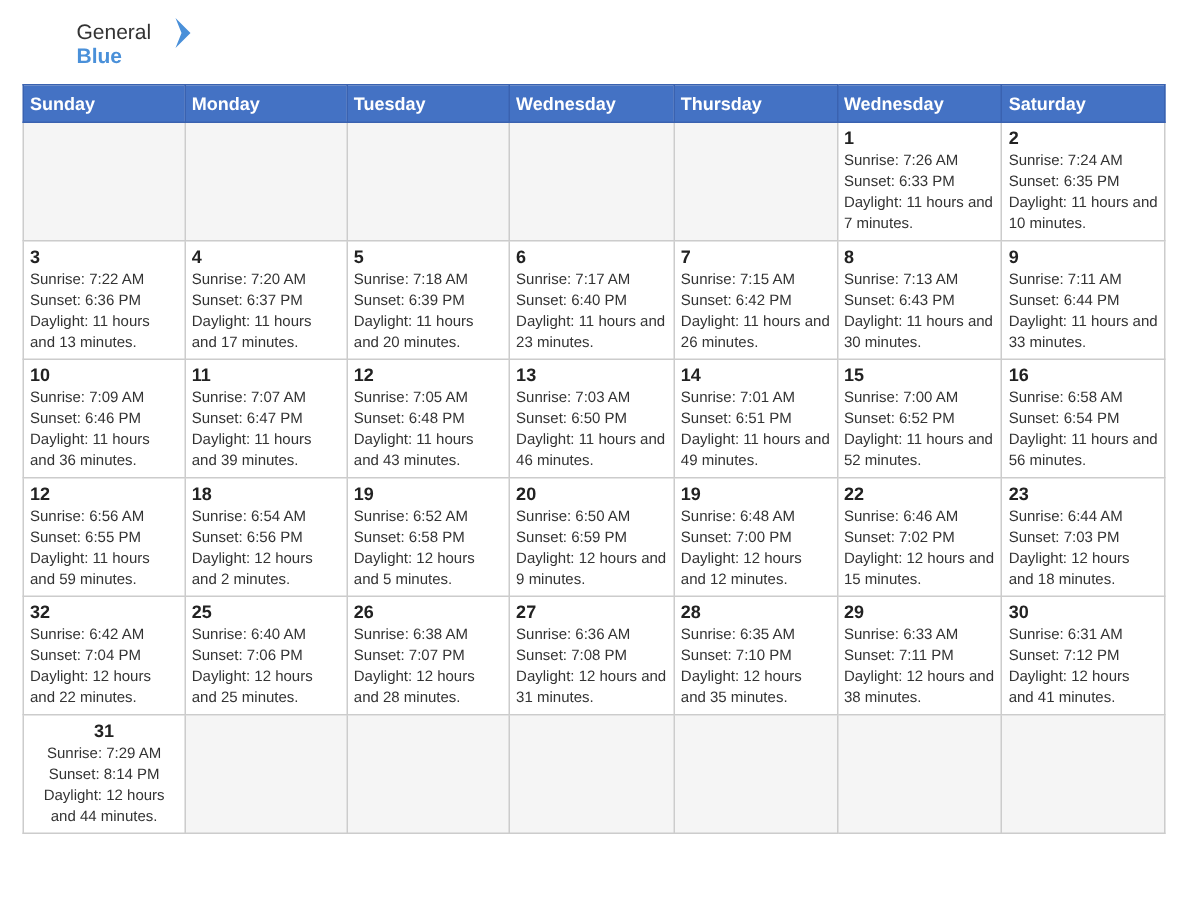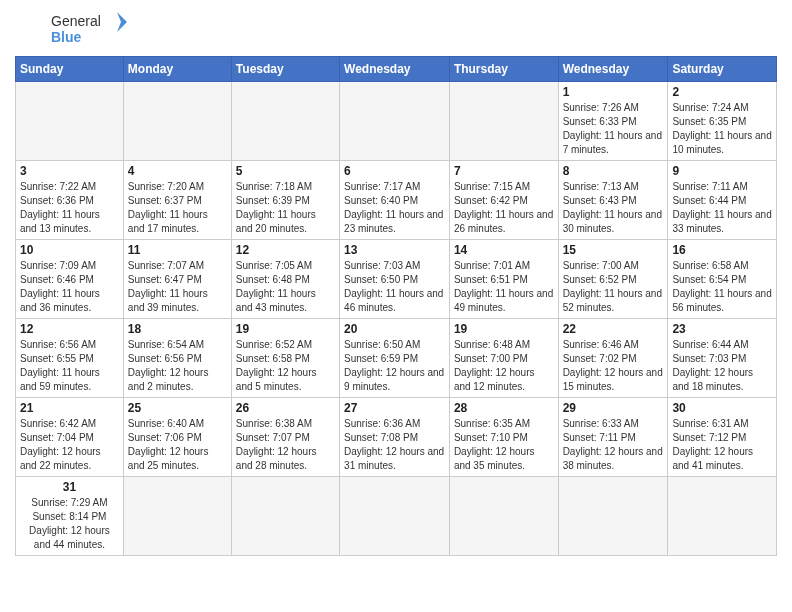--- a/index.html
+++ b/index.html
@@ -214,21 +214,21 @@
             <span class="day-number">22</span>
             <div class="day-info">Sunrise: 6:46 AM<br>Sunset: 7:02 PM<br>Daylight: 12 hours and 15 minutes.</div>
           </td>
           <td>
             <span class="day-number">23</span>
             <div class="day-info">Sunrise: 6:44 AM<br>Sunset: 7:03 PM<br>Daylight: 12 hours and 18 minutes.</div>
           </td>
         </tr>
         <tr>
           <td>
-            <span class="day-number">21</span>
+            <span class="day-number">32</span>
             <div class="day-info">Sunrise: 6:42 AM<br>Sunset: 7:04 PM<br>Daylight: 12 hours and 22 minutes.</div>
           </td>
           <td>
             <span class="day-number">25</span>
             <div class="day-info">Sunrise: 6:40 AM<br>Sunset: 7:06 PM<br>Daylight: 12 hours and 25 minutes.</div>
           </td>
           <td>
             <span class="day-number">26</span>
             <div class="day-info">Sunrise: 6:38 AM<br>Sunset: 7:07 PM<br>Daylight: 12 hours and 28 minutes.</div>
           </td>

